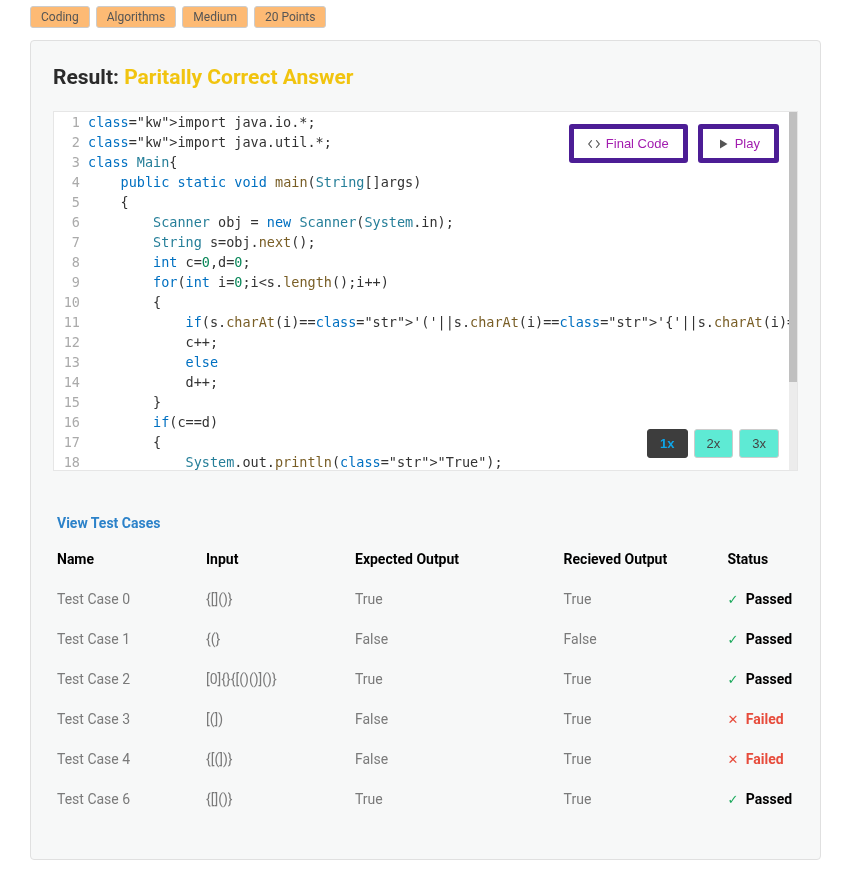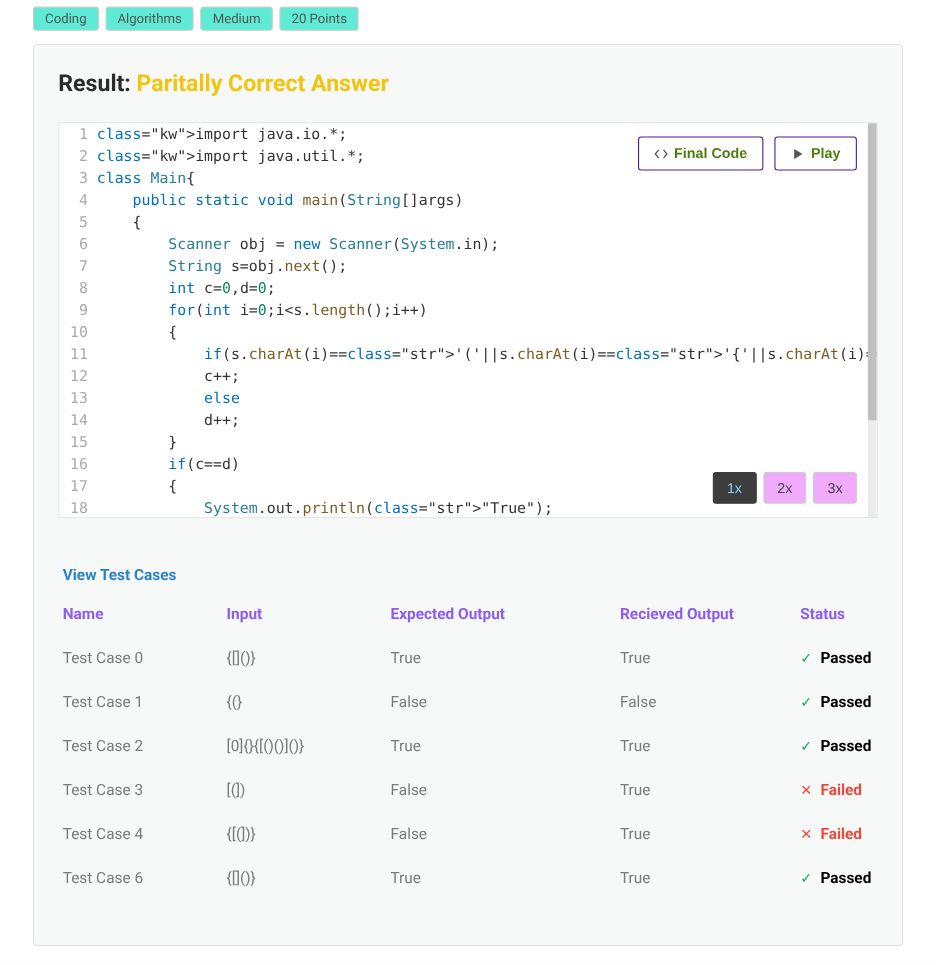--- a/index.html
+++ b/index.html
@@ -1,45 +1,45 @@
 <!DOCTYPE html>
 <html><head>
 <meta charset="utf-8">
 <style>
   * { box-sizing: border-box; margin: 0; padding: 0; }
   body { font-family: -apple-system, BlinkMacSystemFont, "Segoe UI", Roboto, Helvetica, Arial, sans-serif; background: #fff; color: #333; }
   .page { width: 851px; margin: 0 auto; }
   .tags { padding: 6px 30px 12px 30px; display: flex; gap: 6px; }
-  .tag { border: 1px solid #ccc; border-radius: 3px; padding: 3px 10px; font-size: 12px; color: #555; background: #5eead4; cursor: pointer; }
+  .tag { border: 1px solid #ccc; border-radius: 3px; padding: 3px 10px; font-size: 12px; color: #555; background: #fdba74; cursor: pointer; }
   .result-panel { margin: 0 30px; border: 1px solid #e0e0e0; border-radius: 4px; background: #f7f8f8; padding: 20px 22px 40px 22px; }
   .result-header { display: flex; justify-content: space-between; align-items: baseline; margin-bottom: 22px; margin-top: 4px; }
   .result-left { font-size: 21px; font-weight: 700; color: #2b2b2b; }
   .result-status { color: #f1c40f; font-weight: 700; }
   .score-label { font-size: 23px; font-weight: 700; color: #2b2b2b; }
   .score-value { font-size: 23px; font-weight: 600; color: #95a5a6; }
   .editor-wrap { position: relative; background: #fff; border: 1px solid #e6e6e6; height: 360px; overflow: hidden; }
   .editor-scroll { position:absolute; top:0; right:0; bottom:0; width:8px; background:#ececec; }
   .editor-thumb { position:absolute; top:0; right:0; width:8px; height:270px; background:#c0c0c0; }
   .editor { font-family: Consolas, Menlo, Monaco, monospace; font-size: 13.5px; line-height: 20px; }
   .line { display:flex; }
   .gutter { width: 34px; text-align: right; color: #aaa; padding-right: 8px; user-select: none; flex-shrink:0; }
   .code { white-space: pre; color: #333; }
   .kw { color: #0070c1; }
   .fn { color: #795e26; }
   .num { color: #098658; }
   .cls { color: #267f99; }
   .btn-row { position: absolute; top: 12px; right: 18px; display:flex; gap:10px; }
-  .btn { border: 1px solid #4c1d95; background: #fff; border-radius: 3px; padding: 7px 14px; font-size: 13px; color: #4d7c0f; display:inline-flex; align-items:center; gap:6px; cursor:pointer;font-weight:bold; }
+  .btn { border: 5px solid #4c1d95; background: #fff; border-radius: 3px; padding: 7px 14px; font-size: 13px; color: #a21caf; display:inline-flex; align-items:center; gap:6px; cursor:pointer; }
   .btn svg { width:12px; height:12px; }
   .speed-row { position:absolute; bottom:12px; right:18px; display:flex; gap:6px; }
-  .speed { border:1px solid #ccc; background:#f0abfc; border-radius:3px; padding:6px 12px; font-size:13px; color:#444; cursor:pointer; }
-  .speed.active { background:#3d3d3d; color:#7dd3fc; border-color:#3d3d3d; }
+  .speed { border:1px solid #ccc; background:#5eead4; border-radius:3px; padding:6px 12px; font-size:13px; color:#444; cursor:pointer; }
+  .speed.active { background:#3d3d3d; color:#0ea5e9; border-color:#3d3d3d;font-weight:bold; }
   .view-tc { margin-top: 44px; color:#2c82c9; font-weight:700; font-size:14px; cursor:pointer; padding-left:4px; }
   .tc-table { width:100%; border-collapse:collapse; margin-top:8px; }
-  .tc-table th { text-align:left; font-size:14px; font-weight:700; color:#8b5cf6; padding:12px 4px; }
+  .tc-table th { text-align:left; font-size:14px; font-weight:700; color:#000000; padding:12px 4px; }
   .tc-table td { text-align:left; font-size:14px; color:#7a7a7a; padding:12px 4px; }
   .col-name { width:20%; }
   .col-input { width:20%; font-family: inherit; }
   .col-exp { width:28%; }
   .col-rec { width:22%; }
   .col-status { width:10%; }
   .passed { color:#000000; font-weight:700; }
   .failed { color:#e74c3c; font-weight:700; }
   .status-icon { font-size:13px; margin-right:4px; font-weight:400; }
 </style>

